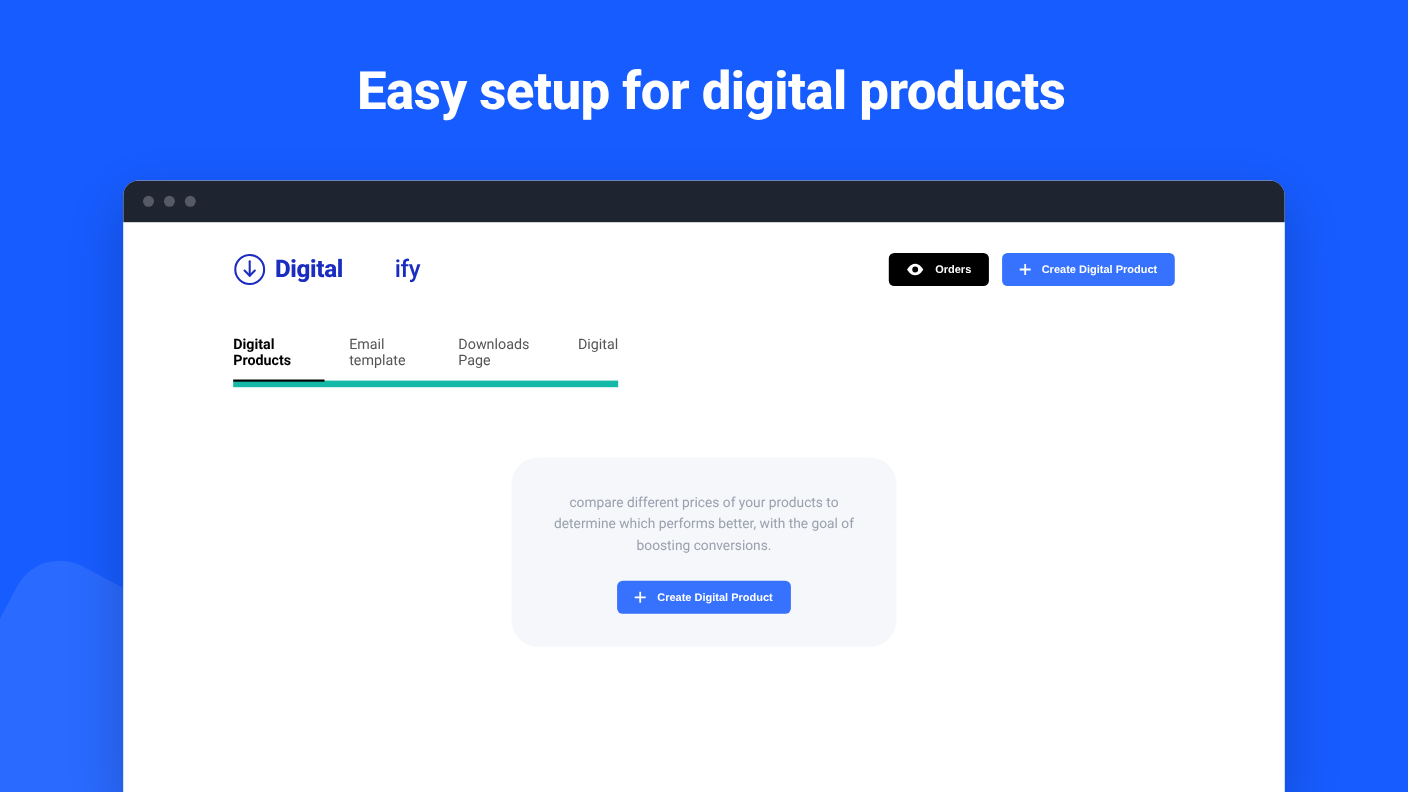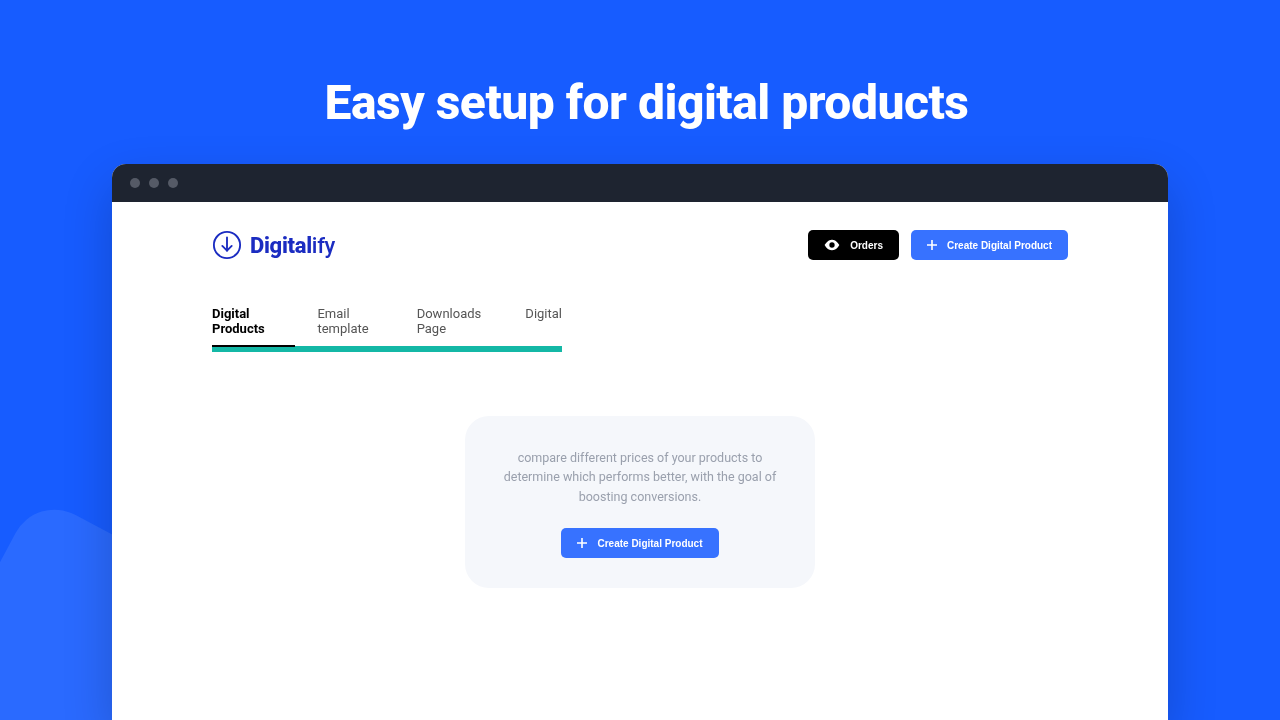--- a/index.html
+++ b/index.html
@@ -9,21 +9,21 @@
     width: 1280px;
     height: 720px;
     overflow: hidden;
     position: relative;
   }
   .hero-title {
     color: #fff;
     font-size: 48px;
     font-weight: 800;
     text-align: center;
-    padding-top: 74px;
+    padding-top: 54px;
     letter-spacing: -0.5px;
     margin-left: 13px;
   }
   .window {
     position: absolute;
     left: 112px;
     top: 164px;
     width: 1056px;
     height: 556px;
     background: #fff;
@@ -64,20 +64,21 @@
     height: 30px;
   }
   .logo-text {
     font-size: 22px;
     font-weight: 800;
     color: #1B2CC1;
     letter-spacing: -0.3px;
   }
   .logo-text .light {
     font-weight: 500;
+    padding-left: 47px;
   }
   .header-actions {
     display: flex;
     gap: 12px;
     align-items: center;
   }
   .btn {
     display: inline-flex;
     align-items: center;
     gap: 10px;

